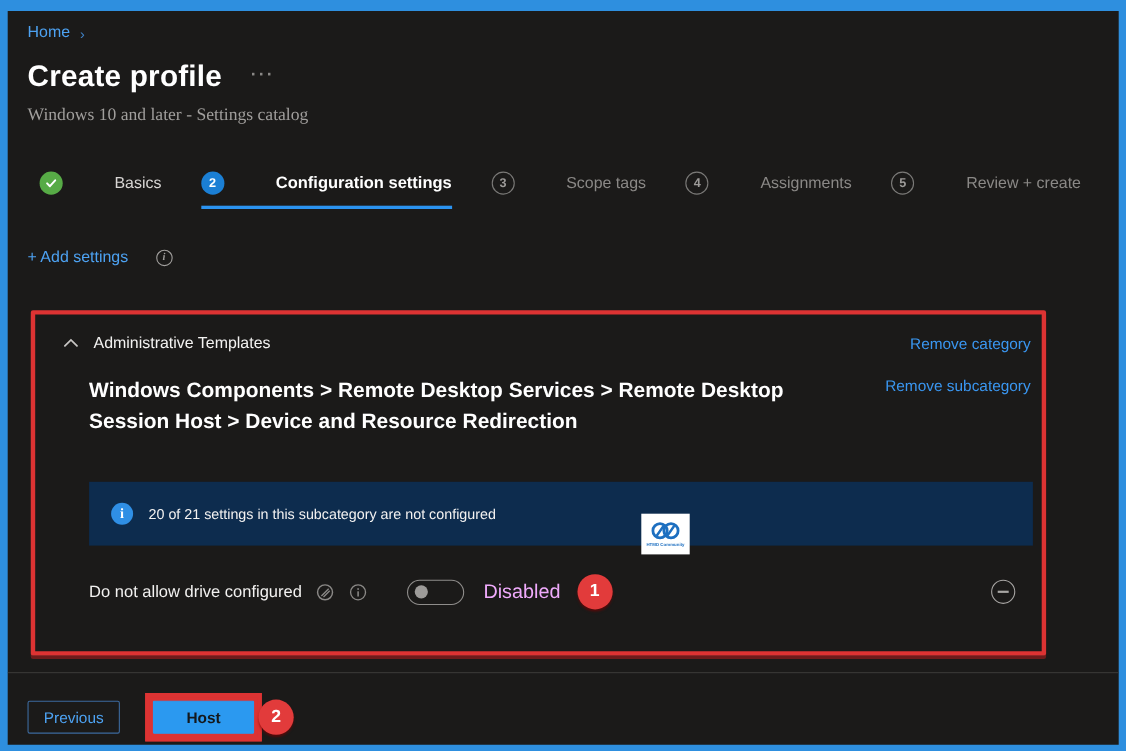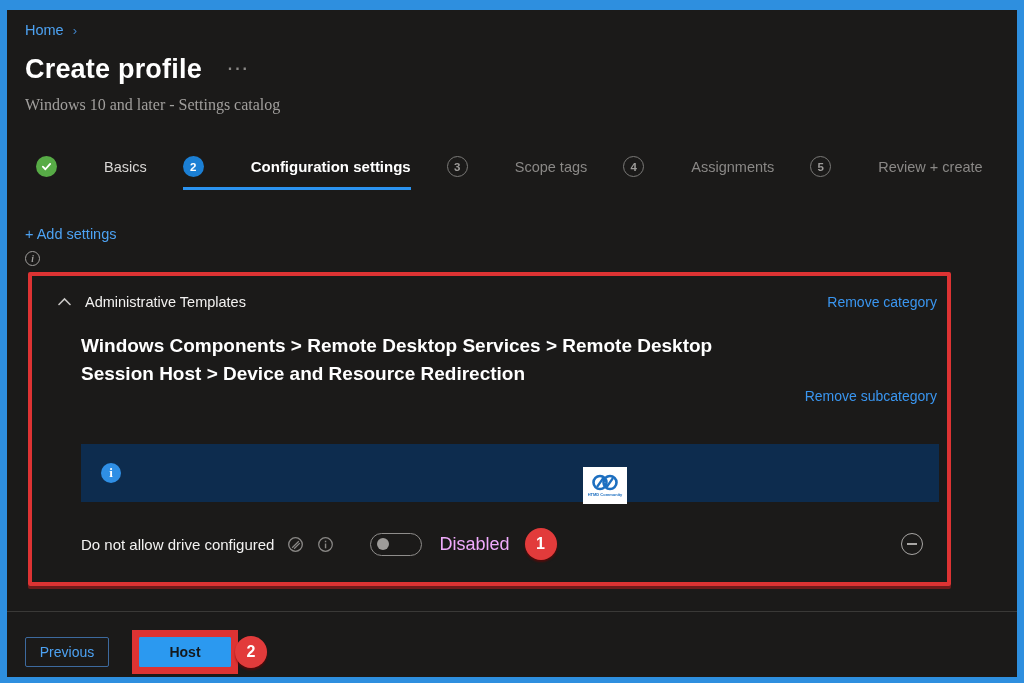--- a/index.html
+++ b/index.html
@@ -24,30 +24,30 @@
   .step { display:flex; align-items:center; gap:13px; padding-bottom:10px; border-bottom:3px solid transparent; cursor:pointer; }
   .step.active { border-bottom-color:#2b93f0; }
   .step-circle { width:21px; height:21px; border-radius:50%; display:flex; align-items:center; justify-content:center; font-size:11.5px; flex:0 0 auto; }
   .step-circle.complete { background:#57ab46; }
   .step-circle.active { background:#1b7fd4; color:#fff; font-weight:bold; }
   .step-circle.upcoming { background:transparent; border:1.5px solid #7a7977; color:#9d9b99; font-weight:bold; }
   .step-label { font-size:14.5px; color:#d8d6d4;margin-left:34px; }
   .step.active .step-label { color:#ffffff; font-weight:bold; font-size:15px; }
   .step.upcoming .step-label { color:#8a8886; }
   
-  .add-settings { position:absolute; left:18px; top:216px; display:flex; align-items:flex-start; gap:9px; font-size:14.5px; color:#4da2f2; cursor:pointer;flex-direction:column; }
+  .add-settings { position:absolute; left:18px; top:216px; display:flex; align-items:center; gap:25px; font-size:14.5px; color:#4da2f2; cursor:pointer; }
   .info-outline { width:15px; height:15px; border-radius:50%; border:1.2px solid #a19f9d; color:#a19f9d; font-size:9.5px; display:flex; align-items:center; justify-content:center; font-family:"Liberation Serif", serif; font-style:italic; font-weight:bold; }
   
-  .red-box { position:absolute; left:21px; top:262px; width:923px; height:314px; border:4px solid #dd3333; border-radius:2px; box-shadow:0 3px 0 rgba(180,30,30,.55); }
+  .red-box { position:absolute; left:21px; top:272px; width:923px; height:314px; border:4px solid #dd3333; border-radius:2px; box-shadow:0 3px 0 rgba(180,30,30,.55); }
   .cat-header { display:flex; align-items:center; padding:18px 10px 0 26px; }
   .chevron-up { width:12px; height:12px; margin-right:15px; margin-top:2px; cursor:pointer; }
   .chevron-up svg { display:block; }
   .cat-title { font-size:14.5px; color:#f3f2f1; }
   .link { color:#3a96f0; font-size:14px; margin-left:auto; cursor:pointer; text-decoration:none; white-space:nowrap; }
-  .subcat-row { display:flex; align-items:flex-start; padding:22px 10px 0 49px;flex-direction:column; }
+  .subcat-row { display:flex; align-items:flex-start; padding:22px 10px 0 49px; }
   .subcat-path { width:650px; font-size:19px; line-height:28px; font-weight:bold; color:#ffffff; }
   .info-banner { margin:40px 8px 0 49px; height:58px; background:#0d2c4e; display:flex; align-items:center; padding-left:20px; }
   .info-filled { width:20px; height:20px; border-radius:50%; background:#2f8fe5; color:#fff; display:flex; align-items:center; justify-content:center; font-size:13px; font-weight:bold; font-family:"Liberation Serif", serif; flex:0 0 auto; }
   .banner-text { margin-left:14px; font-size:13px; color:#f3f2f1; }
   .setting-row { display:flex; align-items:center; margin:26px 12px 0 49px; }
   .setting-label { font-size:15px; color:#f3f2f1; }
   .mini-icon { margin-left:13px; color:#8a8886; display:flex; align-items:center; cursor:pointer; }
   .toggle { margin-left:36px; width:52px; height:23px; border:1.5px solid #8f8d8b; border-radius:12px; position:relative; cursor:pointer; flex:0 0 auto; }
   .toggle-knob { position:absolute; left:6px; top:4px; width:12px; height:12px; border-radius:50%; background:#9d9b99; }
   .toggle-state { margin-left:17px; font-size:18px; color:#f0abfc; }
@@ -126,20 +126,21 @@
       <a class="link">Remove category</a>
     </div>
 
     <div class="subcat-row">
       <div class="subcat-path">Windows Components &gt; Remote Desktop Services &gt; Remote Desktop Session Host &gt; Device and Resource Redirection</div>
       <a class="link">Remove subcategory</a>
     </div>
 
     <div class="info-banner">
       <span class="info-filled">i</span>
+      <span class="banner-text">20 of 21 settings in this subcategory are not configured</span>
     </div>
 
     <div class="setting-row">
       <span class="setting-label">Do not allow drive configured</span>
       <span class="mini-icon">
         <svg width="17" height="17" viewBox="0 0 18 18">
             <circle cx="9" cy="9" r="7.2" stroke="#8a8886" stroke-width="1.4" fill="none"></circle>
             <path d="M5.5 12.5 L12.5 5.5 M7.5 13.5 L13.5 7.5" stroke="#8a8886" stroke-width="1.3" fill="none"></path>
           </svg>
       </span>

